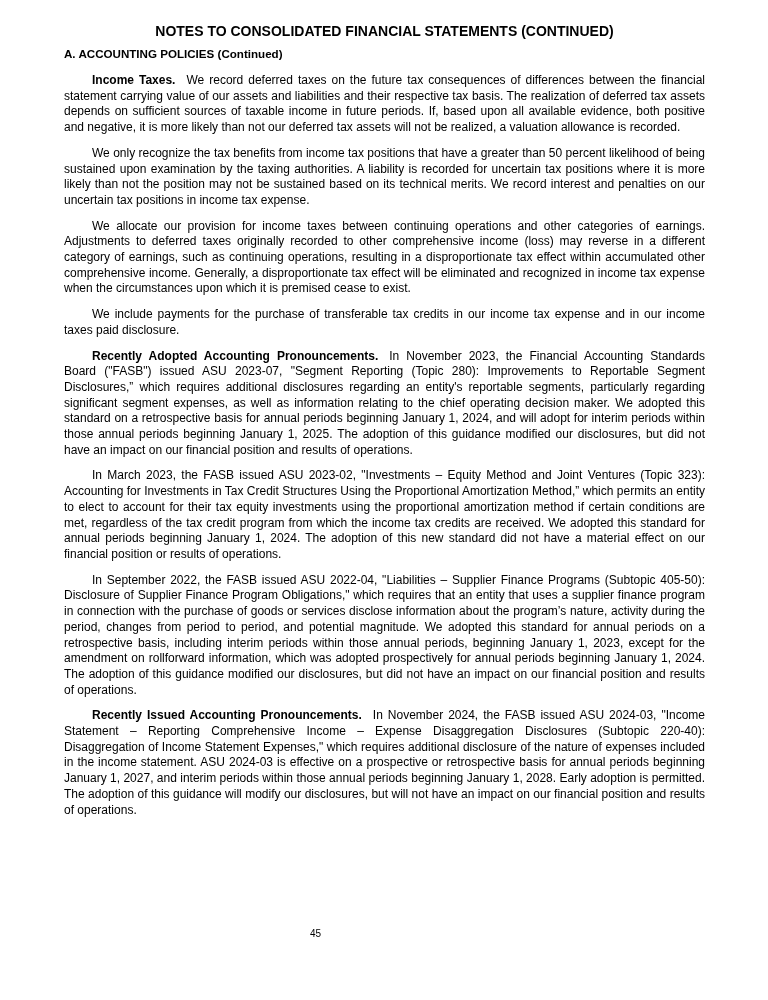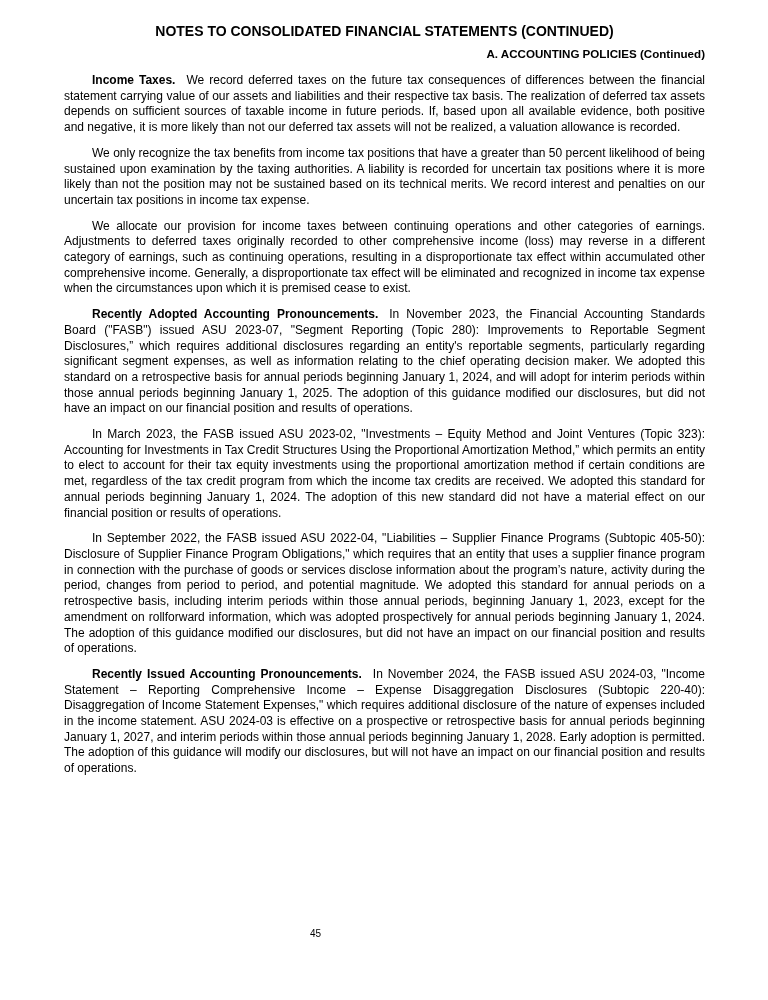--- a/index.html
+++ b/index.html
@@ -30,21 +30,21 @@
     margin: 0;
   }
   .doc-subtitle {
     text-align: center;
     font-weight: bold;
     font-size: 14px;
     line-height: 14px;
     margin: 8px 0 0 0;
   }
   .section-heading {
-    text-align: right;
+    text-align: left;
     font-weight: bold;
     font-size: 11.6px;
     line-height: 14px;
     margin: 9px 0 12px 0;
   }
   p.body-para {
     font-size: 12px;
     line-height: 15.7px;
     text-align: justify;
     text-indent: 28px;
@@ -71,20 +71,21 @@
   <h2 class="doc-subtitle">NOTES TO CONSOLIDATED FINANCIAL STATEMENTS (CONTINUED)</h2>
   <h3 class="section-heading">A. ACCOUNTING POLICIES (Continued)</h3>
 
   <p class="body-para"><b class="lead">Income Taxes.</b><span>We record deferred taxes on the future tax consequences of differences between the financial statement carrying value of our assets and liabilities and their respective tax basis. The realization of deferred tax assets depends on sufficient sources of taxable income in future periods. If, based upon all available evidence, both positive and negative, it is more likely than not our deferred tax assets will not be realized, a valuation allowance is recorded.</span></p>
 
   <p class="body-para"><span>We only recognize the tax benefits from income tax positions that have a greater than 50 percent likelihood of being sustained upon examination by the taxing authorities. A liability is recorded for uncertain tax positions where it is more likely than not the position may not be sustained based on its technical merits. We record interest and penalties on our uncertain tax positions in income tax expense.</span></p>
 
 
   <p class="body-para"><span>We allocate our provision for income taxes between continuing operations and other categories of earnings. Adjustments to deferred taxes originally recorded to other comprehensive income (loss) may reverse in a different category of earnings, such as continuing operations, resulting in a disproportionate tax effect within accumulated other comprehensive income. Generally, a disproportionate tax effect will be eliminated and recognized in income tax expense when the circumstances upon which it is premised cease to exist.</span></p>
 
+  <p class="body-para"><span>We include payments for the purchase of transferable tax credits in our income tax expense and in our income taxes paid disclosure.</span></p>
 
   <p class="body-para"><b class="lead">Recently Adopted Accounting Pronouncements.</b><span>In November 2023, the Financial Accounting Standards Board ("FASB") issued ASU 2023-07, "Segment Reporting (Topic 280): Improvements to Reportable Segment Disclosures,” which requires additional disclosures regarding an entity's reportable segments, particularly regarding significant segment expenses, as well as information relating to the chief operating decision maker. We adopted this standard on a retrospective basis for annual periods beginning January 1, 2024, and will adopt for interim periods within those annual periods beginning January 1, 2025. The adoption of this guidance modified our disclosures, but did not have an impact on our financial position and results of operations.</span></p>
 
   <p class="body-para"><span>In March 2023, the FASB issued ASU 2023-02, "Investments – Equity Method and Joint Ventures (Topic 323): Accounting for Investments in Tax Credit Structures Using the Proportional Amortization Method,” which permits an entity to elect to account for their tax equity investments using the proportional amortization method if certain conditions are met, regardless of the tax credit program from which the income tax credits are received. We adopted this standard for annual periods beginning January 1, 2024. The adoption of this new standard did not have a material effect on our financial position or results of operations.</span></p>
 
   <p class="body-para"><span>In September 2022, the FASB issued ASU 2022-04, "Liabilities – Supplier Finance Programs (Subtopic 405-50): Disclosure of Supplier Finance Program Obligations," which requires that an entity that uses a supplier finance program in connection with the purchase of goods or services disclose information about the program’s nature, activity during the period, changes from period to period, and potential magnitude. We adopted this standard for annual periods on a retrospective basis, including interim periods within those annual periods, beginning January 1, 2023, except for the amendment on rollforward information, which was adopted prospectively for annual periods beginning January 1, 2024. The adoption of this guidance modified our disclosures, but did not have an impact on our financial position and results of operations.</span></p>
 
   <p class="body-para"><b class="lead">Recently Issued Accounting Pronouncements.</b><span>In November 2024, the FASB issued ASU 2024-03, "Income Statement – Reporting Comprehensive Income – Expense Disaggregation Disclosures (Subtopic 220-40): Disaggregation of Income Statement Expenses," which requires additional disclosure of the nature of expenses included in the income statement. ASU 2024-03 is effective on a prospective or retrospective basis for annual periods beginning January 1, 2027, and interim periods within those annual periods beginning January 1, 2028. Early adoption is permitted. The adoption of this guidance will modify our disclosures, but will not have an impact on our financial position and results of operations.</span></p>
 
   <div class="page-number">45</div>

